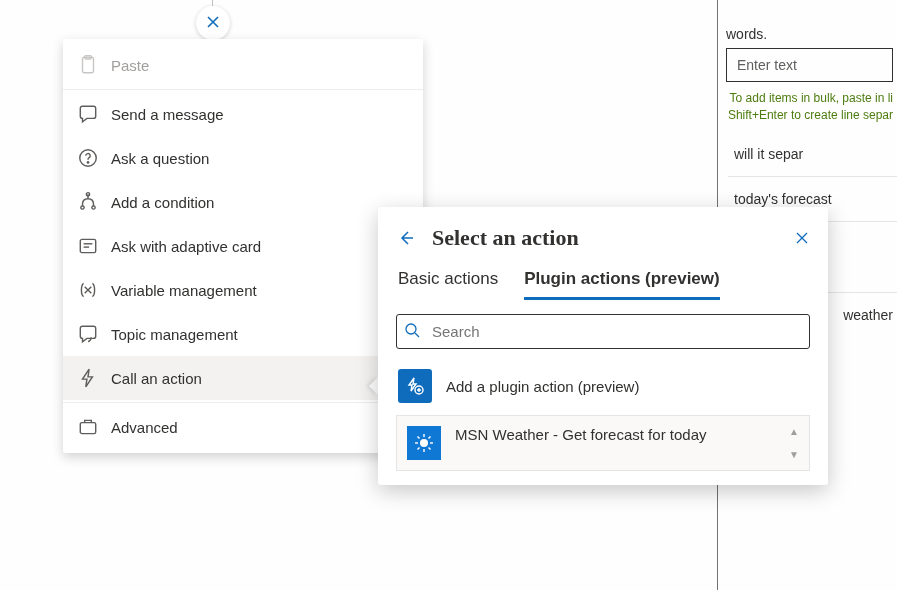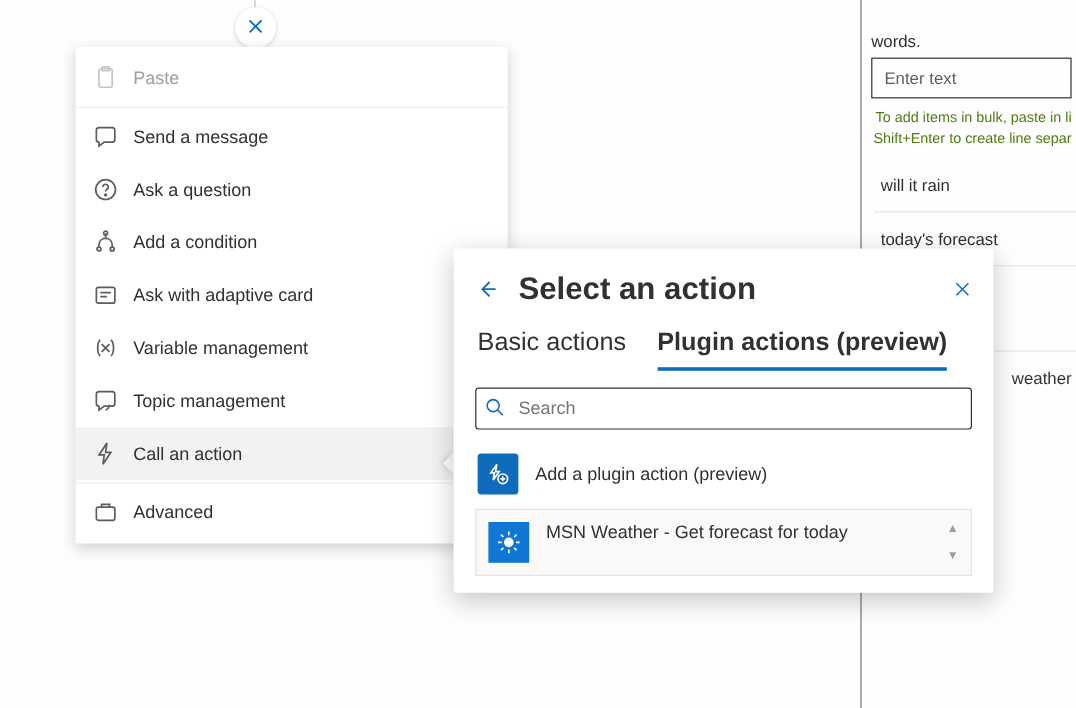--- a/index.html
+++ b/index.html
@@ -121,27 +121,27 @@
     box-shadow: 0 6px 22px rgba(0,0,0,0.22);
     border-radius: 3px;
     padding: 18px 18px 14px 18px;
   }
   .panel .hdr {
     display: flex;
     align-items: center;
     margin-bottom: 18px;
   }
   .panel .hdr .back { color: #0f6cbd; width: 20px; height: 20px; cursor: pointer; margin-right: 16px; }
-  .panel .hdr .title { font-size: 26px; font-weight: 600; flex: 1; }
+  .panel .hdr .title { font-size: 22px; font-weight: 600; flex: 1; font-family: Liberation Serif, serif; }
   .panel .hdr .close { color: #0f6cbd; cursor: pointer; width: 16px; height: 16px; }
   .panel .tabs {
     display: flex;
     gap: 26px;
     margin: 0 0 14px 2px;
-    font-size: 21px;
+    font-size: 17px;
   }
   .panel .tabs .tab { padding-bottom: 8px; cursor: pointer; color: #323130; }
   .panel .tabs .tab.active { font-weight: 600; border-bottom: 3px solid #0f6cbd; }
   .panel .search {
     display: flex;
     align-items: center;
     border: 1px solid #323130;
     border-radius: 3px;
     padding: 7px 7px;
     margin-bottom: 14px;
@@ -218,21 +218,21 @@
   </span>
 </div>
 
 <div class="right">
   <div class="cut-words">words.</div>
   <div class="input-box">Enter text</div>
   <div class="hint">
     <span>To add items in bulk, paste in li</span><br>
     <span>Shift+Enter to create line separ</span>
   </div>
-  <div class="phrase">will it rain</div>
+  <div class="phrase">will it separ</div>
   <div class="phrase">today's forecast</div>
   <div class="phrase" style="border-bottom:1px solid #e5e5e5; padding-top:56px"></div>
   <div class="phrase" style="text-align:right; padding-right:4px; border-bottom:none">weather</div>
 </div>
 
 <div class="ctx">
   <div class="item disabled">
     <span class="ic">
       <svg viewBox="0 0 20 20" fill="none" stroke="currentColor" stroke-width="1.3">
           <rect x="5" y="3" width="10" height="14" rx="1.5"></rect>

